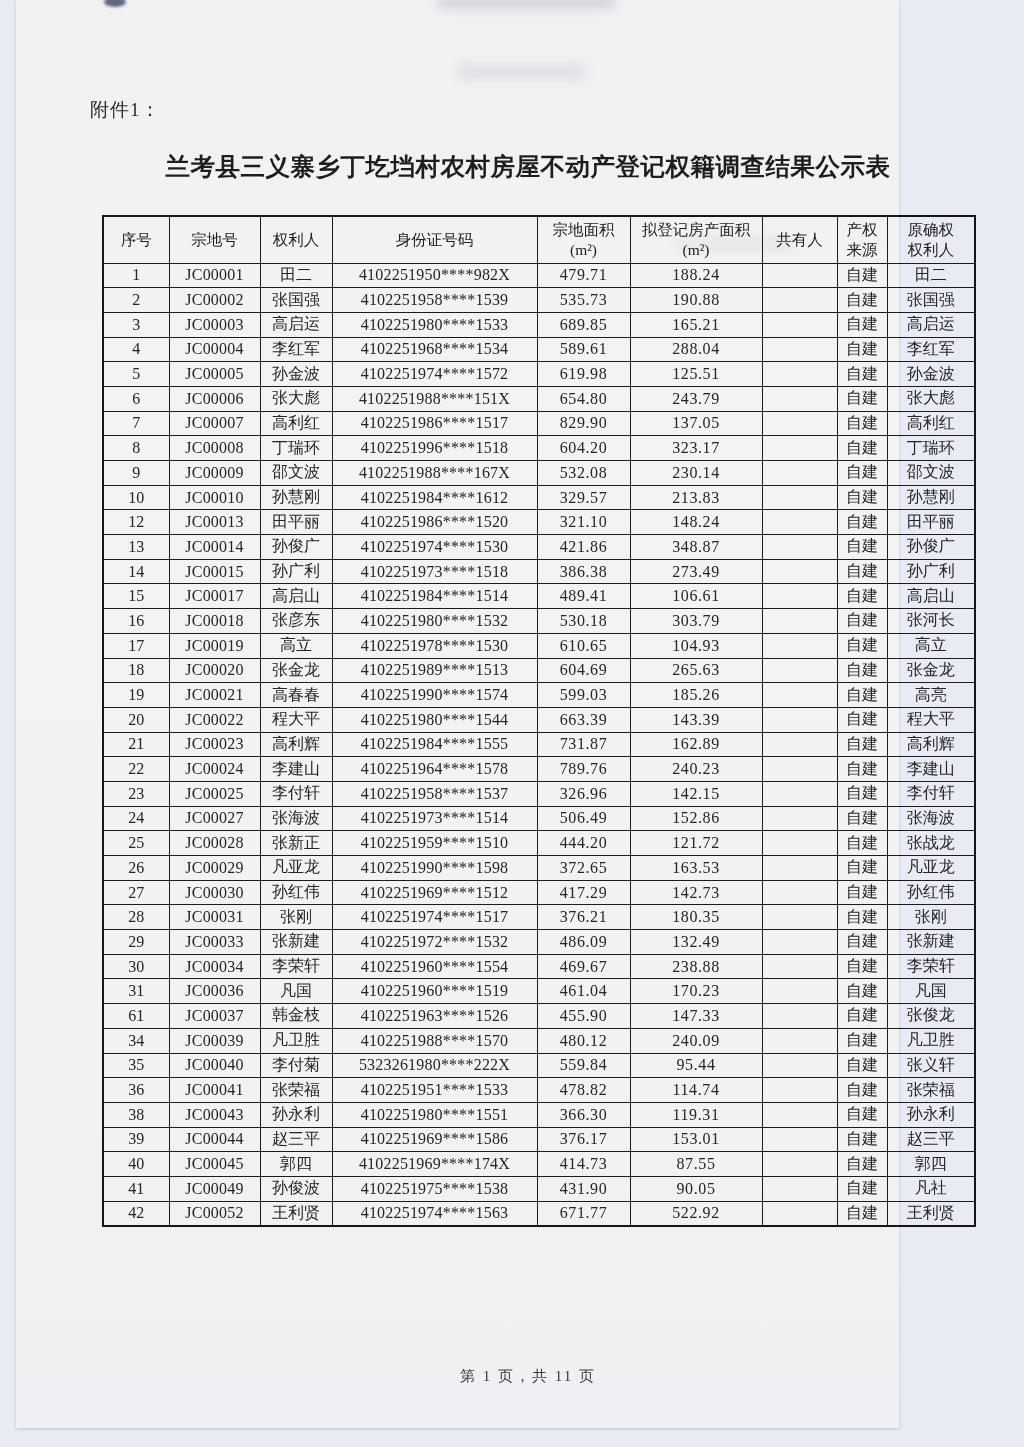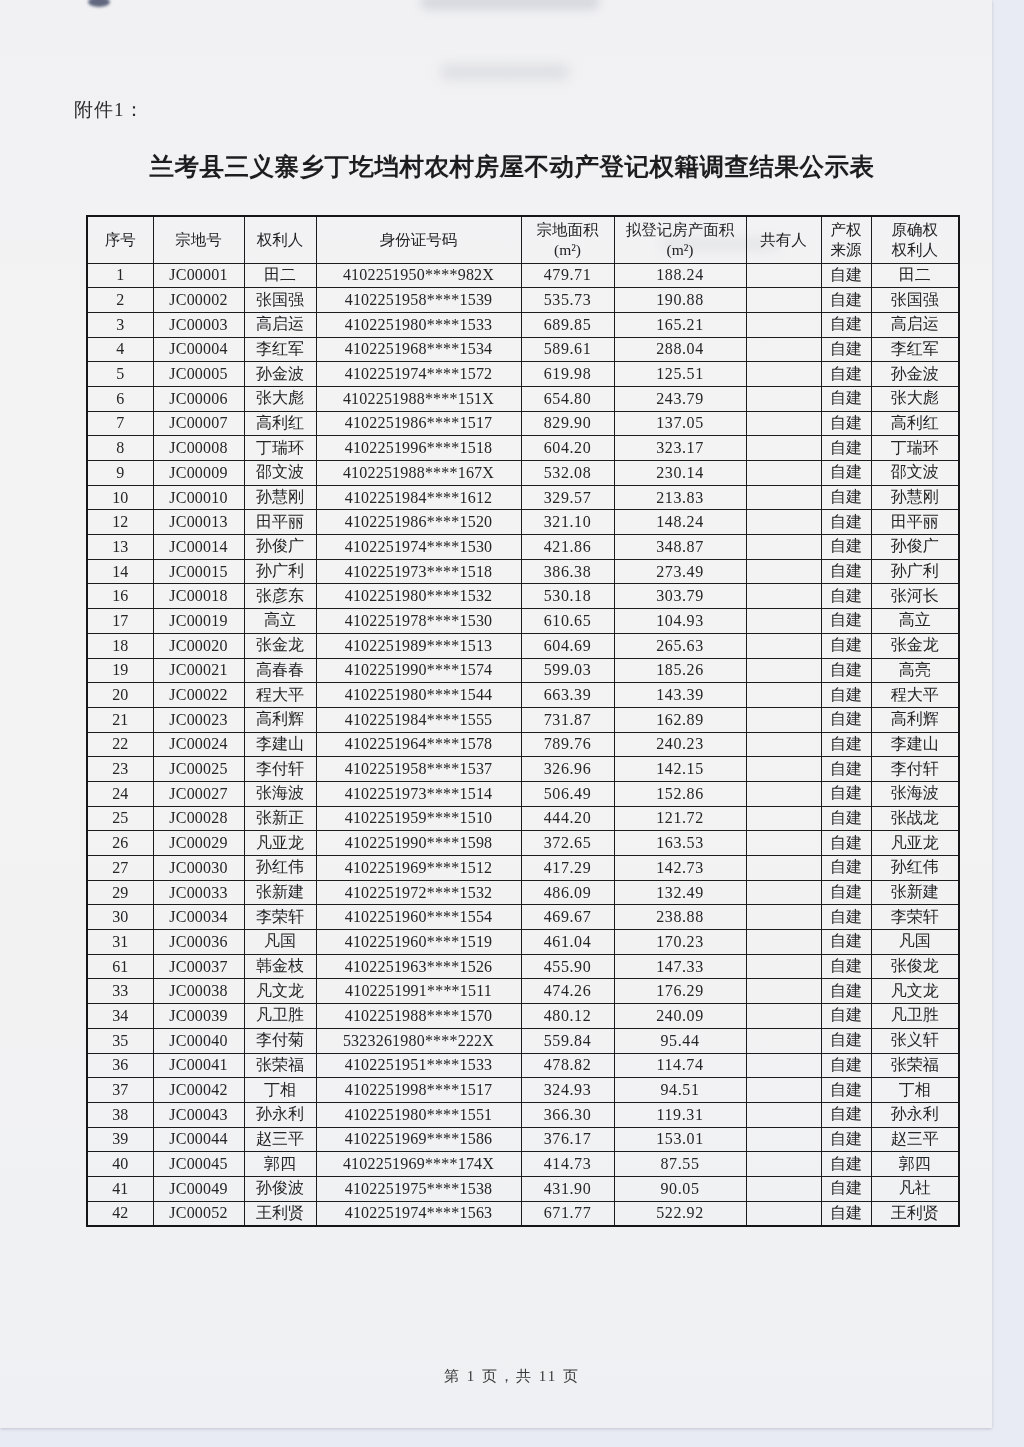--- a/index.html
+++ b/index.html
@@ -3,22 +3,22 @@
 <meta charset="utf-8">
 <style>
   * { margin: 0; padding: 0; box-sizing: border-box; }
   html, body {
     width: 1024px; height: 1447px;
     background: #e9ebf4;
     font-family: "Liberation Serif", "DejaVu Serif", serif;
     overflow: hidden;
   }
   .scan-page {
-    position: absolute; left: 0; top: 0;
-    width: 992px; height: 1428px;
+    position: absolute; left: 16px; top: 0;
+    width: 883px; height: 1428px;
     background: linear-gradient(180deg, #f1f1f4 0%, #f3f3f3 30%, #f2f2f3 70%, #eff0f3 100%);
     box-shadow: 0 1px 3px rgba(120,125,150,.35);
   }
   .artifact { position: absolute; border-radius: 50%; pointer-events: none; }
   .artifact-ink   { left: 88px; top: -3px; width: 22px; height: 10px; background: #47506a; filter: blur(1.5px); opacity: .85; }
   .artifact-soft1 { left: 420px; top: -6px; width: 180px; height: 16px; background: #b9bcc4; filter: blur(5px); opacity: .45; border-radius: 8px; }
   .artifact-soft2 { left: 440px; top: 64px; width: 130px; height: 16px; background: #c4c6cd; filter: blur(6px); opacity: .4; border-radius: 8px; }
   .artifact-soft3 { left: 660px; top: 238px; width: 120px; height: 12px; background: #cbccd2; filter: blur(6px); opacity: .35; border-radius: 8px; }
 
   .attachment-label {
@@ -241,20 +241,31 @@
             <td class="c-id">JC00015</td>
             <td>孙广利</td>
             <td class="c-id">4102251973****1518</td>
             <td class="c-num">386.38</td>
             <td class="c-num">273.49</td>
             <td></td>
             <td>自建</td>
             <td>孙广利</td>
           </tr>
           <tr>
+            <td class="c-seq">15</td>
+            <td class="c-id">JC00017</td>
+            <td>高启山</td>
+            <td class="c-id">4102251984****1514</td>
+            <td class="c-num">489.41</td>
+            <td class="c-num">106.61</td>
+            <td></td>
+            <td>自建</td>
+            <td>高启山</td>
+          </tr>
+          <tr>
             <td class="c-seq">16</td>
             <td class="c-id">JC00018</td>
             <td>张彦东</td>
             <td class="c-id">4102251980****1532</td>
             <td class="c-num">530.18</td>
             <td class="c-num">303.79</td>
             <td></td>
             <td>自建</td>
             <td>张河长</td>
           </tr>
@@ -373,20 +384,31 @@
             <td class="c-id">JC00030</td>
             <td>孙红伟</td>
             <td class="c-id">4102251969****1512</td>
             <td class="c-num">417.29</td>
             <td class="c-num">142.73</td>
             <td></td>
             <td>自建</td>
             <td>孙红伟</td>
           </tr>
           <tr>
+            <td class="c-seq">28</td>
+            <td class="c-id">JC00031</td>
+            <td>张刚</td>
+            <td class="c-id">4102251974****1517</td>
+            <td class="c-num">376.21</td>
+            <td class="c-num">180.35</td>
+            <td></td>
+            <td>自建</td>
+            <td>张刚</td>
+          </tr>
+          <tr>
             <td class="c-seq">29</td>
             <td class="c-id">JC00033</td>
             <td>张新建</td>
             <td class="c-id">4102251972****1532</td>
             <td class="c-num">486.09</td>
             <td class="c-num">132.49</td>
             <td></td>
             <td>自建</td>
             <td>张新建</td>
           </tr>
@@ -417,31 +439,20 @@
             <td class="c-id">JC00037</td>
             <td>韩金枝</td>
             <td class="c-id">4102251963****1526</td>
             <td class="c-num">455.90</td>
             <td class="c-num">147.33</td>
             <td></td>
             <td>自建</td>
             <td>张俊龙</td>
           </tr>
           <tr>
-            <td class="c-seq">33</td>
-            <td class="c-id">JC00038</td>
-            <td>凡文龙</td>
-            <td class="c-id">4102251991****1511</td>
-            <td class="c-num">474.26</td>
-            <td class="c-num">176.29</td>
-            <td></td>
-            <td>自建</td>
-            <td>凡文龙</td>
-          </tr>
-          <tr>
             <td class="c-seq">34</td>
             <td class="c-id">JC00039</td>
             <td>凡卫胜</td>
             <td class="c-id">4102251988****1570</td>
             <td class="c-num">480.12</td>
             <td class="c-num">240.09</td>
             <td></td>
             <td>自建</td>
             <td>凡卫胜</td>
           </tr>
@@ -461,31 +472,20 @@
             <td class="c-id">JC00041</td>
             <td>张荣福</td>
             <td class="c-id">4102251951****1533</td>
             <td class="c-num">478.82</td>
             <td class="c-num">114.74</td>
             <td></td>
             <td>自建</td>
             <td>张荣福</td>
           </tr>
           <tr>
-            <td class="c-seq">37</td>
-            <td class="c-id">JC00042</td>
-            <td>丁相</td>
-            <td class="c-id">4102251998****1517</td>
-            <td class="c-num">324.93</td>
-            <td class="c-num">94.51</td>
-            <td></td>
-            <td>自建</td>
-            <td>丁相</td>
-          </tr>
-          <tr>
             <td class="c-seq">38</td>
             <td class="c-id">JC00043</td>
             <td>孙永利</td>
             <td class="c-id">4102251980****1551</td>
             <td class="c-num">366.30</td>
             <td class="c-num">119.31</td>
             <td></td>
             <td>自建</td>
             <td>孙永利</td>
           </tr>

